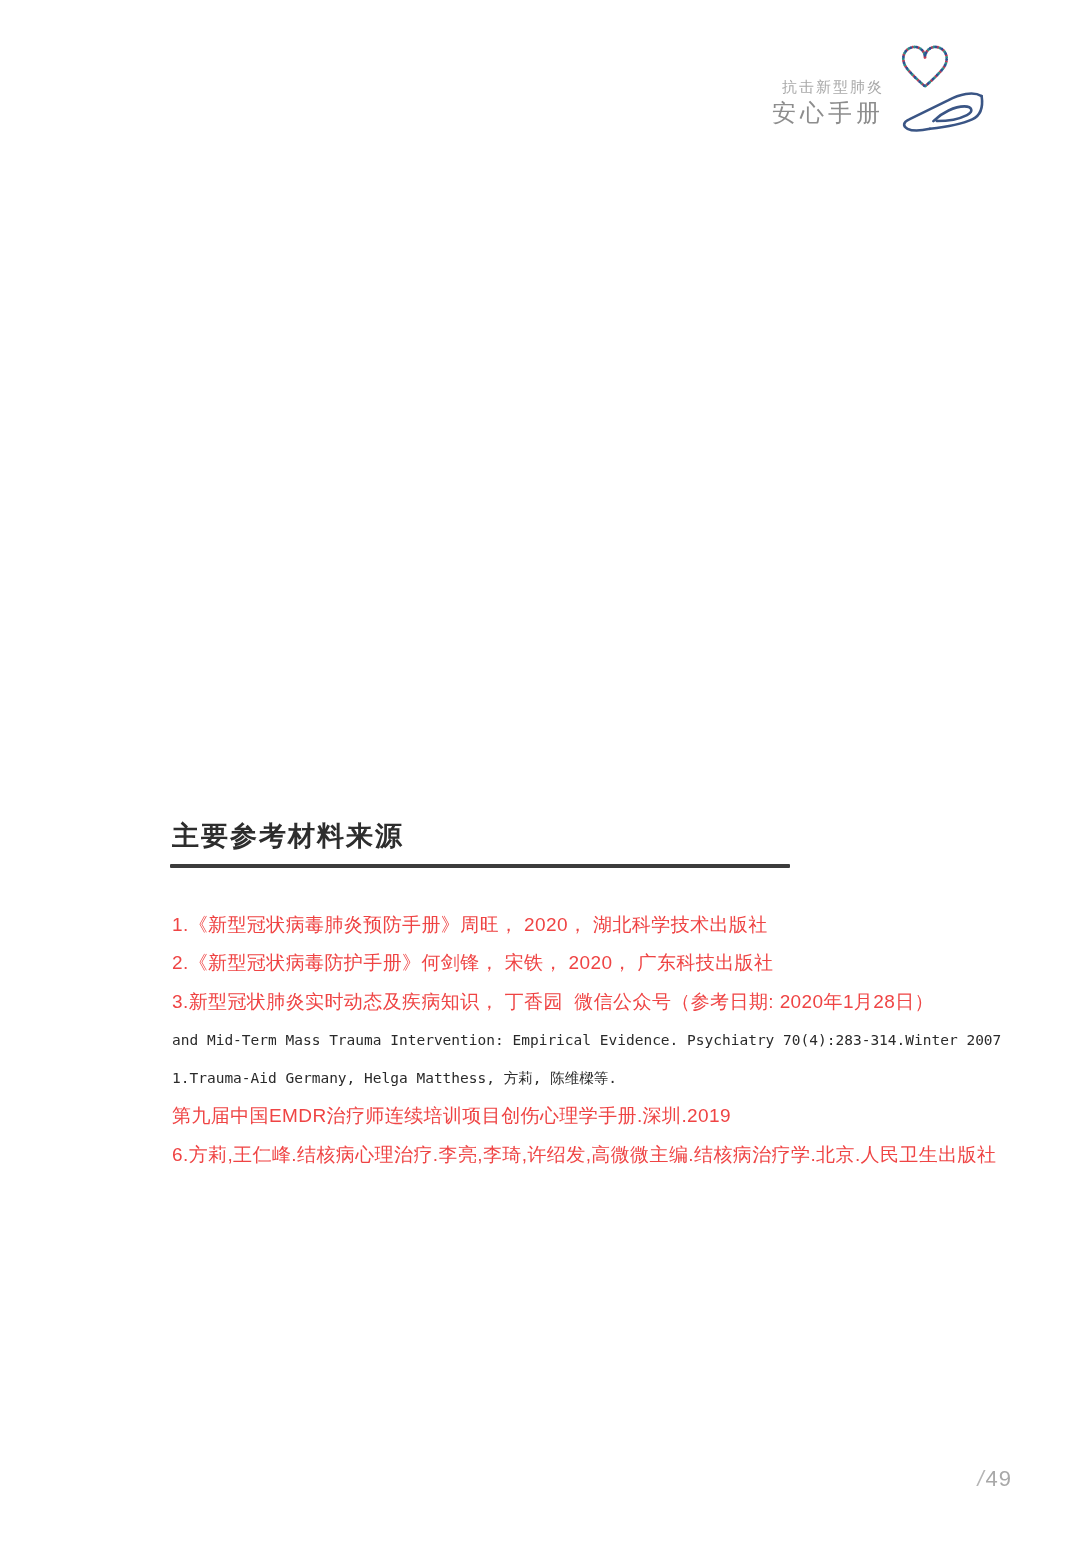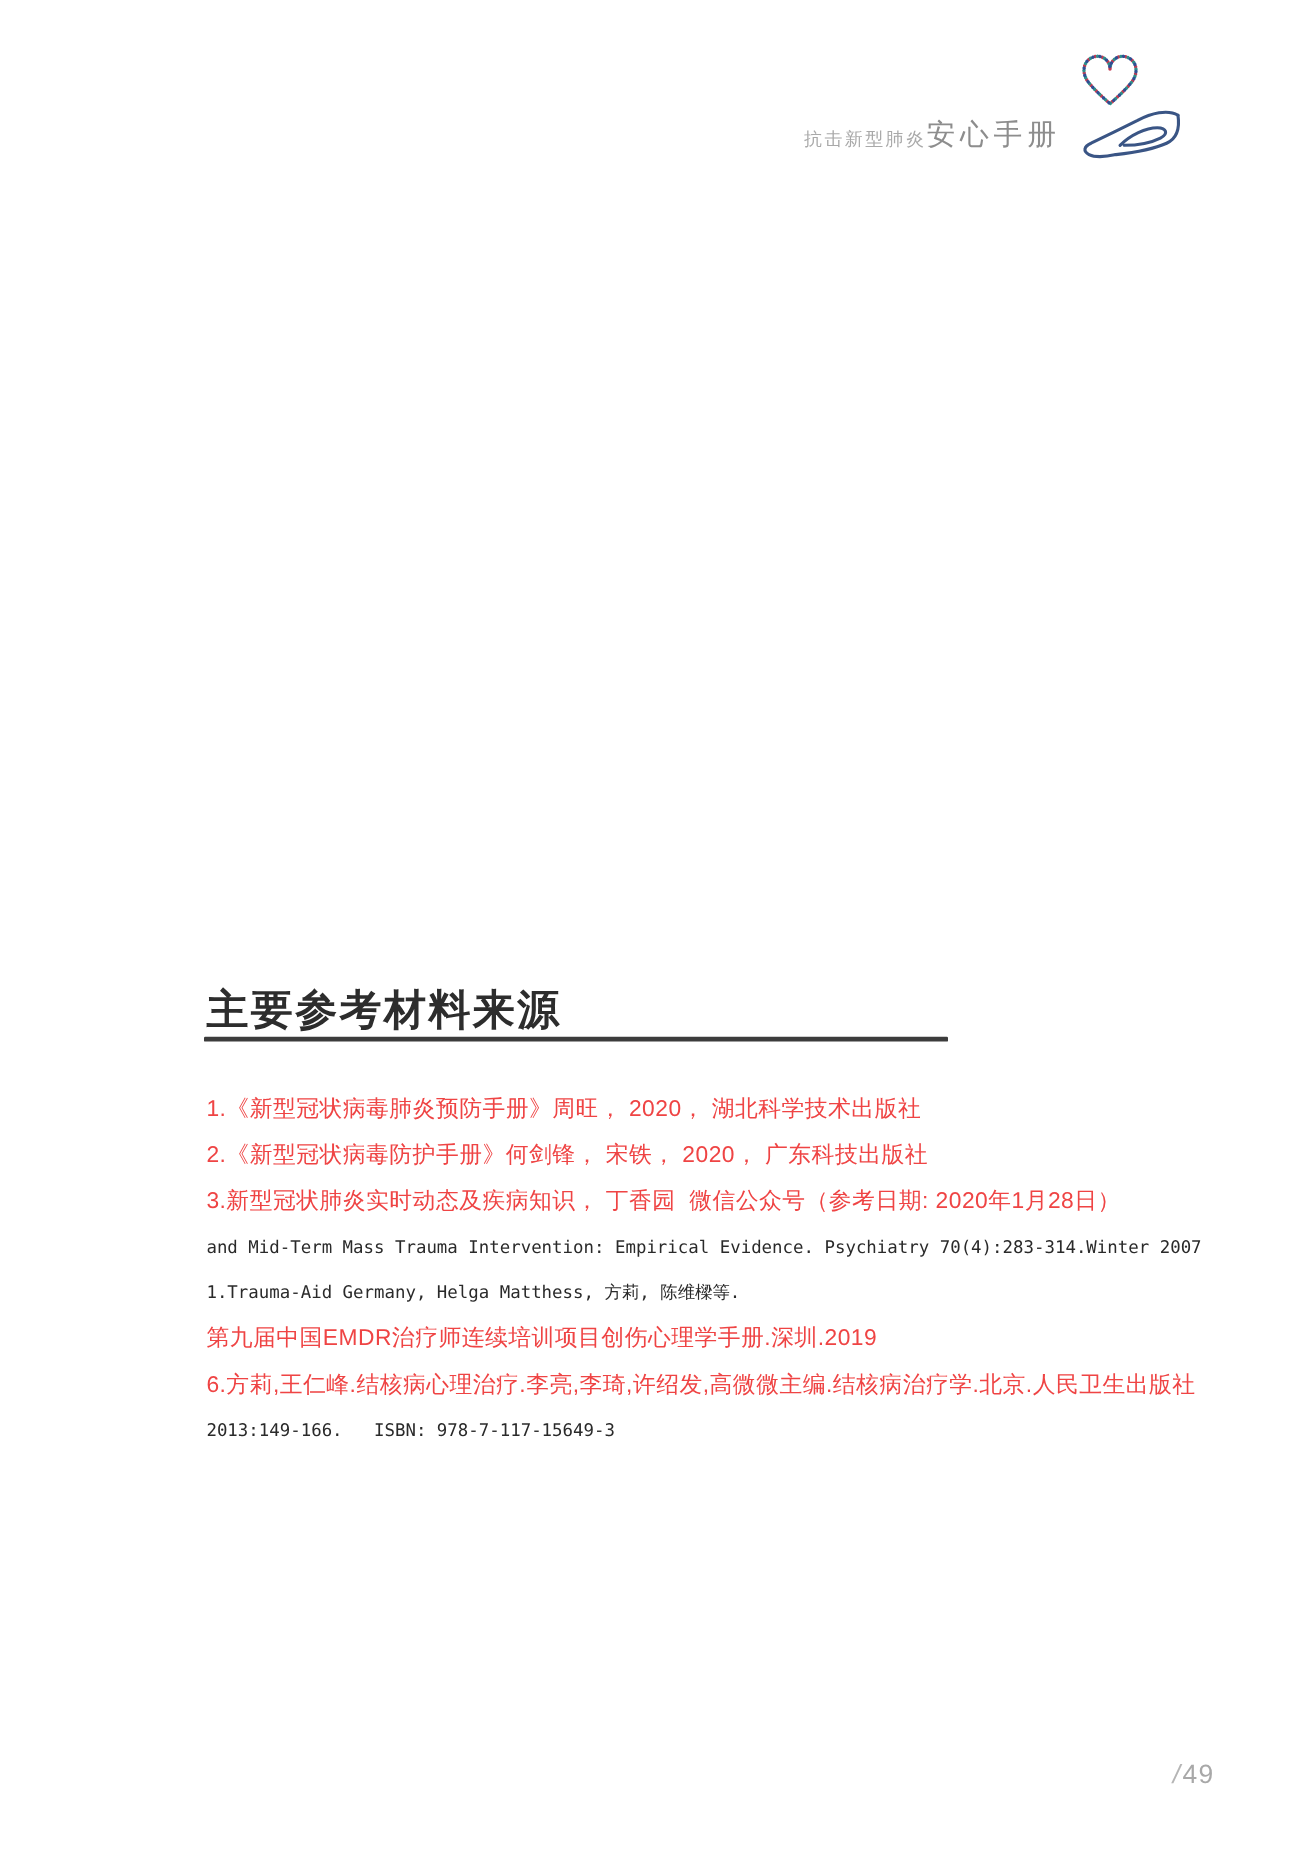--- a/index.html
+++ b/index.html
@@ -11,37 +11,37 @@
     font-family:"Liberation Sans", sans-serif;
     overflow:hidden;
   }
 
   
   .logo{
     position:absolute;top:42px;right:88px;
     display:flex;align-items:flex-end;gap:8px;
   }
   .logo-text{
-    display:flex;flex-direction:row;align-items:flex-end;
+    display:flex;flex-direction:column;align-items:flex-end;
     padding-bottom:6px;
   }
   .logo-tagline{
     font-size:15px;color:#a9a9a9;letter-spacing:2px;line-height:22px;
   }
   .logo-title{
     font-size:24px;color:#8d8d8d;letter-spacing:4px;font-weight:400;line-height:30px;
   }
   .logo-art{position:relative;width:100px;height:92px;}
   .heart-icon{position:absolute;top:0;left:2px;}
   .hand-icon{position:absolute;bottom:0;left:6px;}
 
   
   .section-title{
     position:absolute;left:172px;top:818px;
-    font-size:35px;font-weight:700;color:#2d2d2d;letter-spacing:2px;
+    font-size:27px;font-weight:700;color:#2d2d2d;letter-spacing:2px;
   }
   .title-rule{
     position:absolute;left:170px;top:864px;
     width:620px;height:4px;background:#3c3c3c;border-radius:1px;
   }
 
   
   .refs{
     position:absolute;left:172px;top:906px;width:860px;
   }
@@ -95,18 +95,17 @@
   <div class="title-rule"></div>
 
   <div class="refs">
     <div class="ref-line">1.《新型冠状病毒肺炎预防手册》周旺， 2020， 湖北科学技术出版社</div>
     <div class="ref-line">2.《新型冠状病毒防护手册》何剑锋， 宋铁， 2020， 广东科技出版社</div>
     <div class="ref-line">3.新型冠状肺炎实时动态及疾病知识， 丁香园  微信公众号（参考日期: 2020年1月28日）</div>
     <div class="ref-line latin">and Mid-Term Mass Trauma Intervention: Empirical Evidence. Psychiatry 70(4):283-314.Winter 2007</div>
     <div class="ref-line latin">1.Trauma-Aid Germany, Helga Matthess, 方莉, 陈维樑等.</div>
     <div class="ref-line">第九届中国EMDR治疗师连续培训项目创伤心理学手册.深圳.2019</div>
     <div class="ref-line">6.方莉,王仁峰.结核病心理治疗.李亮,李琦,许绍发,高微微主编.结核病治疗学.北京.人民卫生出版社</div>
-    <div class="ref-line latin">2013:149-166.   ISBN: 978-7-117-15649-3</div>
   </div>
 
   <div class="page-number"><span class="slash">/</span><span>49</span></div>
 
 </div>
 
 </body></html>

